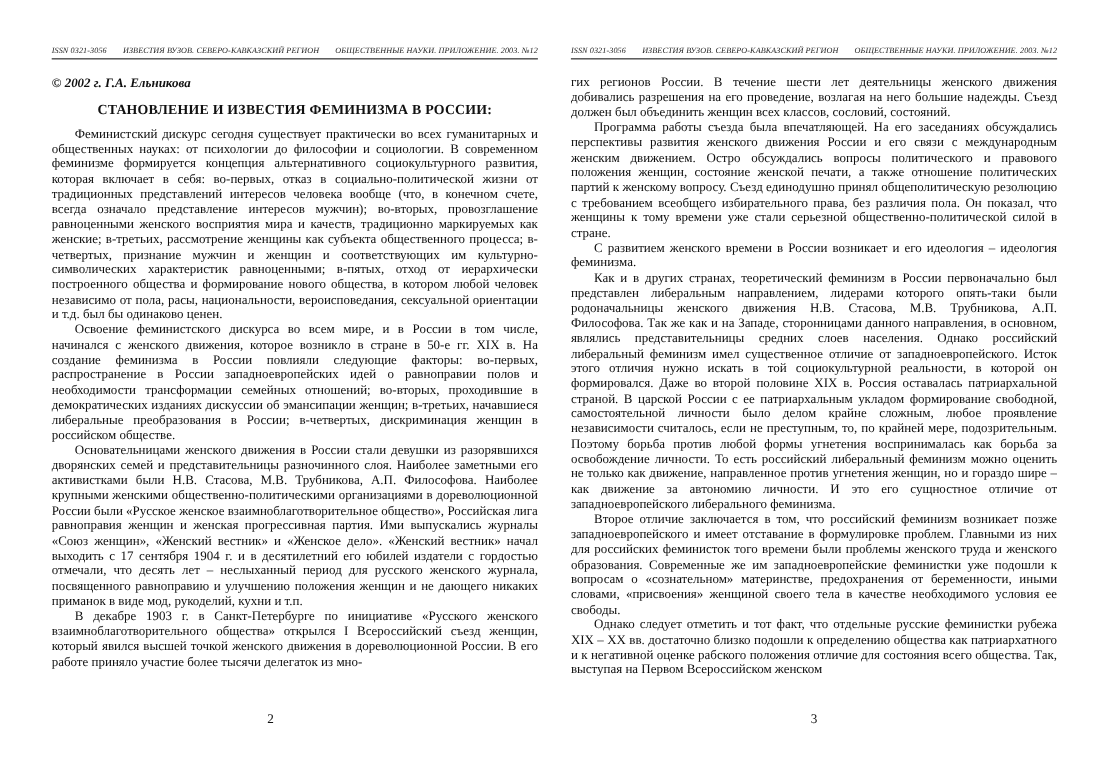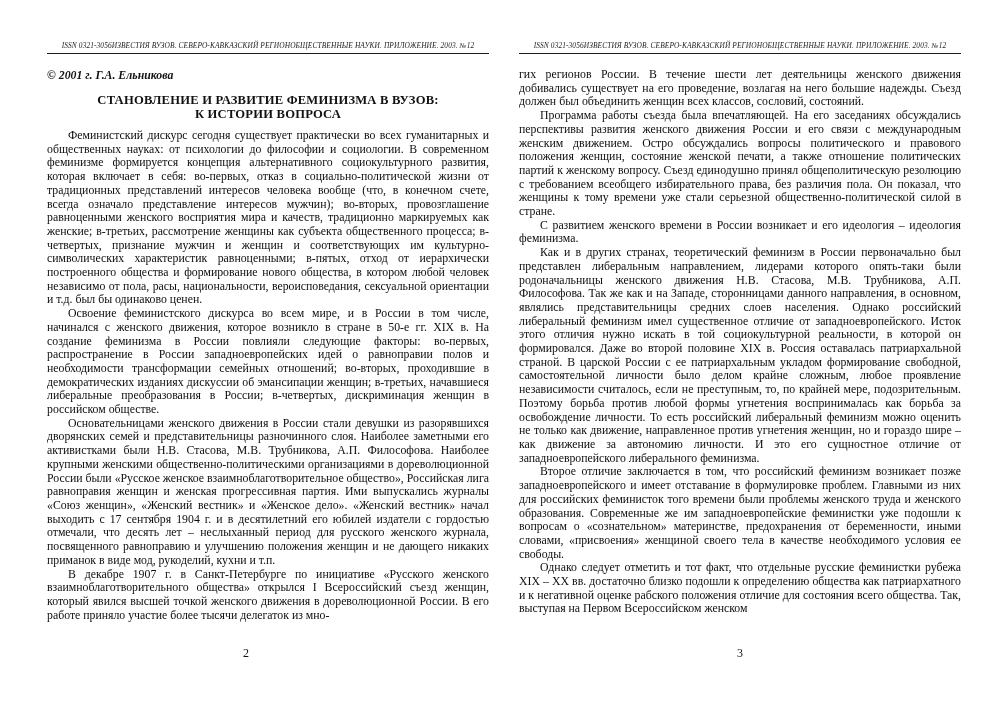--- a/index.html
+++ b/index.html
@@ -25,21 +25,21 @@
     top: 0;
     width: 442px;
     height: 709px;
   }
   .page-left  { left: 47px; }
   .page-right { left: 519px; }
 
   .running-head {
     margin-top: 41px;
     display: flex;
-    justify-content: center;
+    justify-content: space-between;
     align-items: baseline;
     font-style: italic;
     font-size: 7.4px;
     letter-spacing: 0.1px;
     white-space: nowrap;
     border-bottom: 1.4px solid #1a1a1a;
     padding-bottom: 3px;
     color: #222222;
   }
 
@@ -90,42 +90,41 @@
 <body>
 
 <div class="spread">
 
   <div class="page page-left">
     <div class="running-head">
       <span>ISSN 0321-3056</span>
       <span>ИЗВЕСТИЯ ВУЗОВ. СЕВЕРО-КАВКАЗСКИЙ РЕГИОН</span>
       <span>ОБЩЕСТВЕННЫЕ НАУКИ. ПРИЛОЖЕНИЕ. 2003. №12</span>
     </div>
-    <div class="copyright">© 2001 г. Г.А. Ельникова</div>
+    <div class="copyright">© 2002 г. Г.А. Ельникова</div>
     <div class="article-title">
-      <div>СТАНОВЛЕНИЕ И РАЗВИТИЕ ФЕМИНИЗМА В ВУЗОВ:</div>
-      <div>К ИСТОРИИ ВОПРОСА</div>
+      <div>СТАНОВЛЕНИЕ И ИЗВЕСТИЯ ФЕМИНИЗМА В РОССИИ:</div>
     </div>
     <div class="body-text">
         <p class="para">Феминистский дискурс сегодня существует практически во всех гуманитарных и общественных науках: от психологии до философии и социологии. В современном феминизме формируется концепция альтернативного социокультурного развития, которая включает в себя: во-первых, отказ в социально-политической жизни от традиционных представлений интересов человека вообще (что, в конечном счете, всегда означало представление интересов мужчин); во-вторых, провозглашение равноценными женского восприятия мира и качеств, традиционно маркируемых как женские; в-третьих, рассмотрение женщины как субъекта общественного процесса; в-четвертых, признание мужчин и женщин и соответствующих им культурно-символических характеристик равноценными; в-пятых, отход от иерархически построенного общества и формирование нового общества, в котором любой человек независимо от пола, расы, национальности, вероисповедания, сексуальной ориентации и т.д. был бы одинаково ценен.</p>
         <p class="para">Освоение феминистского дискурса во всем мире, и в России в том числе, начинался с женского движения, которое возникло в стране в 50-е гг. XIX в. На создание феминизма в России повлияли следующие факторы: во-первых, распространение в России западноевропейских идей о равноправии полов и необходимости трансформации семейных отношений; во-вторых, проходившие в демократических изданиях дискуссии об эмансипации женщин; в-третьих, начавшиеся либеральные преобразования в России; в-четвертых, дискриминация женщин в российском обществе.</p>
         <p class="para">Основательницами женского движения в России стали девушки из разорявшихся дворянских семей и представительницы разночинного слоя. Наиболее заметными его активистками были Н.В. Стасова, М.В. Трубникова, А.П. Философова. Наиболее крупными женскими общественно-политическими организациями в дореволюционной России были «Русское женское взаимноблаготворительное общество», Российская лига равноправия женщин и женская прогрессивная партия. Ими выпускались журналы «Союз женщин», «Женский вестник» и «Женское дело». «Женский вестник» начал выходить с 17 сентября 1904 г. и в десятилетний его юбилей издатели с гордостью отмечали, что десять лет – неслыханный период для русского женского журнала, посвященного равноправию и улучшению положения женщин и не дающего никаких приманок в виде мод, рукоделий, кухни и т.п.</p>
-        <p class="para">В декабре 1907 г. в Санкт-Петербурге по инициативе «Русского женского взаимноблаготворительного общества» открылся I Всероссийский съезд женщин, который явился высшей точкой женского движения в дореволюционной России. В его работе приняло участие более тысячи делегаток из мно-</p>
+        <p class="para">В декабре 1903 г. в Санкт-Петербурге по инициативе «Русского женского взаимноблаготворительного общества» открылся I Всероссийский съезд женщин, который явился высшей точкой женского движения в дореволюционной России. В его работе приняло участие более тысячи делегаток из мно-</p>
       </div>
     <div class="page-number">2</div>
   </div>
 
   <div class="page page-right">
     <div class="running-head">
       <span>ISSN 0321-3056</span>
       <span>ИЗВЕСТИЯ ВУЗОВ. СЕВЕРО-КАВКАЗСКИЙ РЕГИОН</span>
       <span>ОБЩЕСТВЕННЫЕ НАУКИ. ПРИЛОЖЕНИЕ. 2003. №12</span>
     </div>
     <div class="body-text">
-        <p class="para no-indent">гих регионов России. В течение шести лет деятельницы женского движения добивались существует на его проведение, возлагая на него большие надежды. Съезд должен был объединить женщин всех классов, сословий, состояний.</p>
+        <p class="para no-indent">гих регионов России. В течение шести лет деятельницы женского движения добивались разрешения на его проведение, возлагая на него большие надежды. Съезд должен был объединить женщин всех классов, сословий, состояний.</p>
         <p class="para">Программа работы съезда была впечатляющей. На его заседаниях обсуждались перспективы развития женского движения России и его связи с международным женским движением. Остро обсуждались вопросы политического и правового положения женщин, состояние женской печати, а также отношение политических партий к женскому вопросу. Съезд единодушно принял общеполитическую резолюцию с требованием всеобщего избирательного права, без различия пола. Он показал, что женщины к тому времени уже стали серьезной общественно-политической силой в стране.</p>
         <p class="para">С развитием женского времени в России возникает и его идеология – идеология феминизма.</p>
         <p class="para">Как и в других странах, теоретический феминизм в России первоначально был представлен либеральным направлением, лидерами которого опять-таки были родоначальницы женского движения Н.В. Стасова, М.В. Трубникова, А.П. Философова. Так же как и на Западе, сторонницами данного направления, в основном, являлись представительницы средних слоев населения. Однако российский либеральный феминизм имел существенное отличие от западноевропейского. Исток этого отличия нужно искать в той социокультурной реальности, в которой он формировался. Даже во второй половине XIX в. Россия оставалась патриархальной страной. В царской России с ее патриархальным укладом формирование свободной, самостоятельной личности было делом крайне сложным, любое проявление независимости считалось, если не преступным, то, по крайней мере, подозрительным. Поэтому борьба против любой формы угнетения воспринималась как борьба за освобождение личности. То есть российский либеральный феминизм можно оценить не только как движение, направленное против угнетения женщин, но и гораздо шире – как движение за автономию личности. И это его сущностное отличие от западноевропейского либерального феминизма.</p>
         <p class="para">Второе отличие заключается в том, что российский феминизм возникает позже западноевропейского и имеет отставание в формулировке проблем. Главными из них для российских феминисток того времени были проблемы женского труда и женского образования. Современные же им западноевропейские феминистки уже подошли к вопросам о «сознательном» материнстве, предохранения от беременности, иными словами, «присвоения» женщиной своего тела в качестве необходимого условия ее свободы.</p>
         <p class="para">Однако следует отметить и тот факт, что отдельные русские феминистки рубежа XIX – XX вв. достаточно близко подошли к определению общества как патриархатного и к негативной оценке рабского положения отличие для состояния всего общества. Так, выступая на Первом Всероссийском женском</p>
       </div>
     <div class="page-number">3</div>
   </div>
 
 </div>

